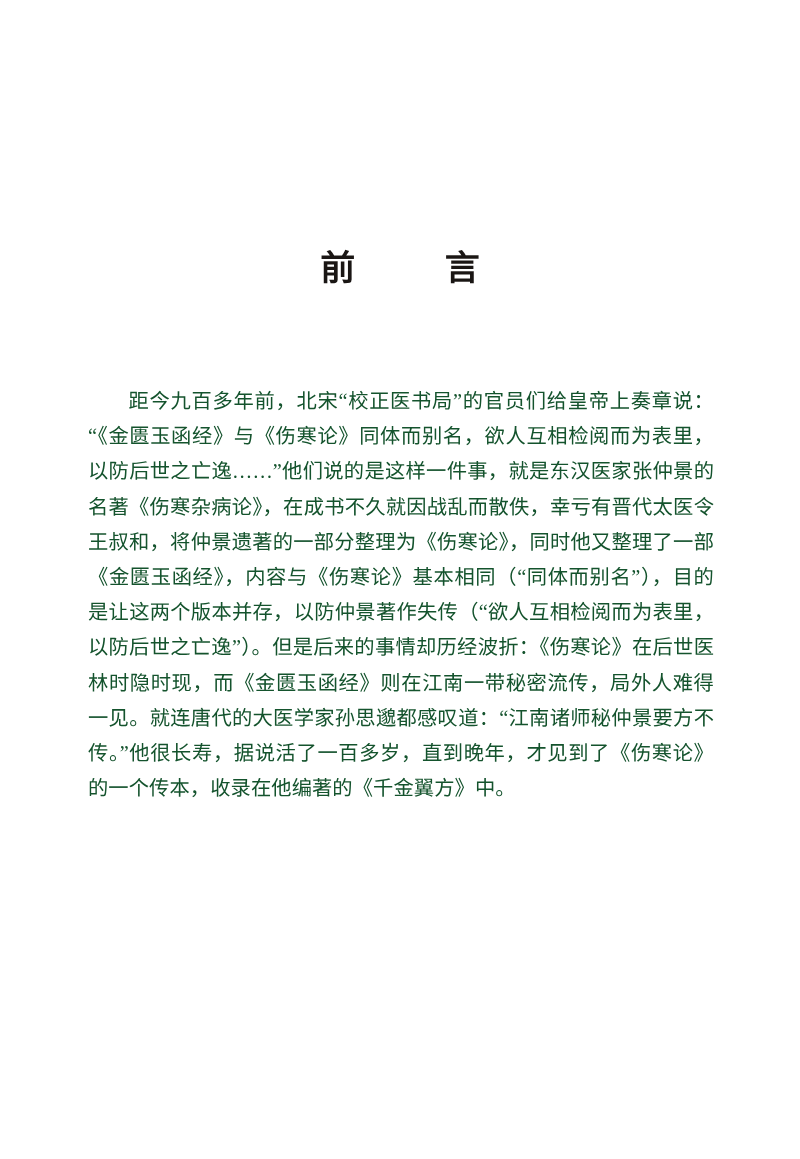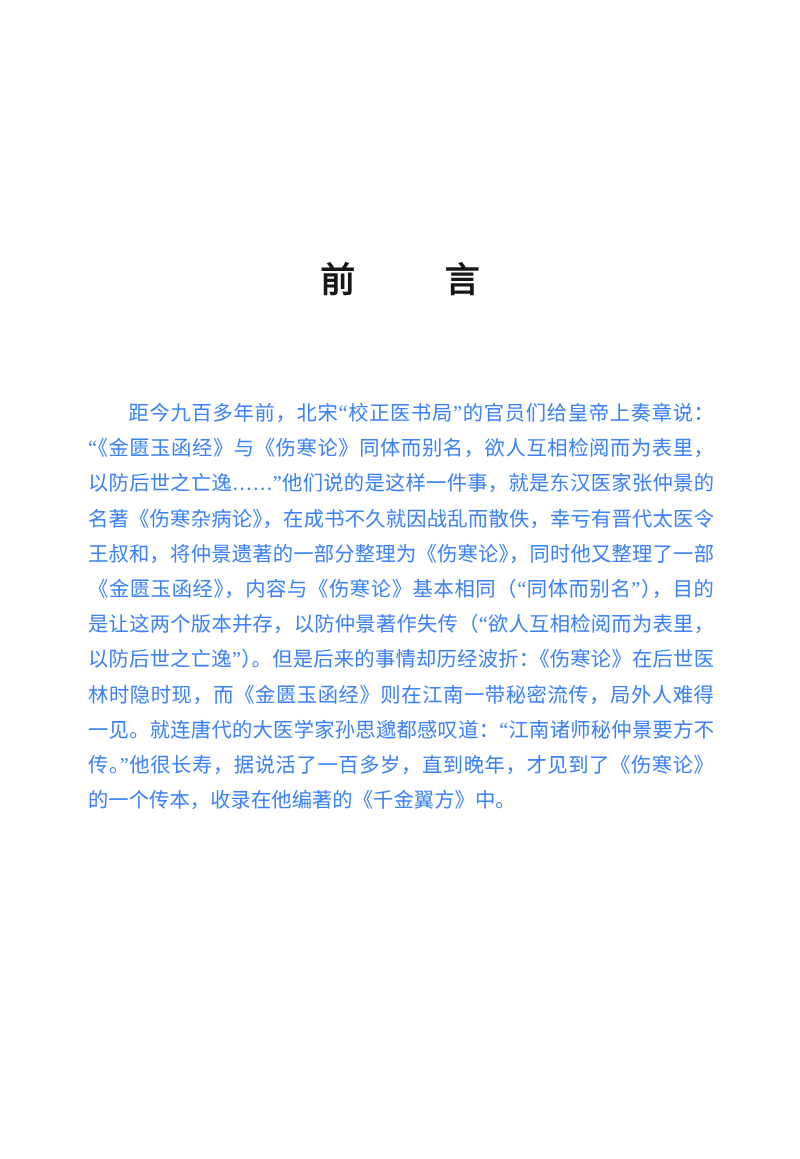--- a/index.html
+++ b/index.html
@@ -6,21 +6,21 @@
   html, body {
     margin: 0;
     padding: 0;
     background: #ffffff;
   }
 
   .page {
     position: relative;
     width: 800px;
     height: 840px;
-    margin: 12px auto;
+    margin: 0 auto;
     background: #ffffff;
     overflow: hidden;
     font-family: "Liberation Serif", "DejaVu Serif", serif;
     color: #1c1a18;
   }
 
   
   .chapter-title {
     position: absolute;
     top: 228px;
@@ -46,21 +46,21 @@
   }
 
   .para {
     margin: 0;
     font-size: 20.3px;
     line-height: 35.2px;
     text-align: justify;
     text-justify: inter-character;
     text-align-last: left;
     letter-spacing: 0.004em;
-    color: #3b82f6;
+    color: #14532d;
     word-break: break-all;
     font-family: "Liberation Serif", "DejaVu Serif", serif;
   }
 
   .para + .para {
     margin-top: 0;
   }
 
   .para.indent {
     text-indent: 2em;

